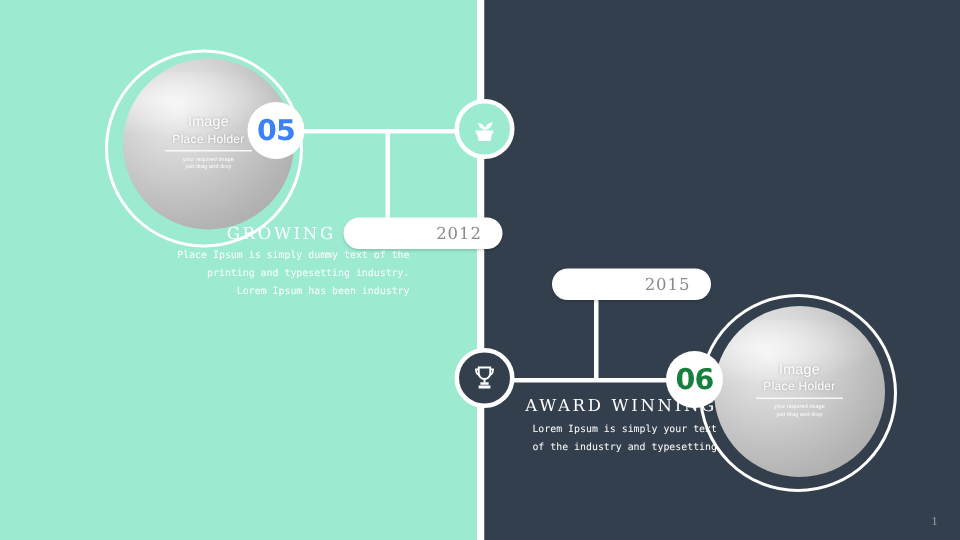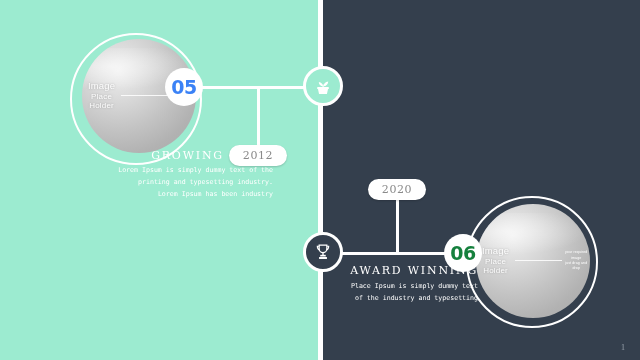--- a/index.html
+++ b/index.html
@@ -53,21 +53,21 @@
     border: 2px solid #ffffff;
     box-sizing: border-box;
   }
   .photo-disc {
     position: absolute;
     border-radius: 50%;
     background:
       radial-gradient(circle at 32% 28%, #eeeeee 0%, #d9d9d9 26%, #c3c3c3 52%, #b2b2b2 74%, #a8a8a8 100%);
     overflow: hidden;
     display: flex;
-    flex-direction: row;
+    flex-direction: column;
     align-items: center;
     justify-content: center;
   }
   .photo-disc::after {
     content: "";
     position: absolute;
     left: -10%; top: 8%;
     width: 120%; height: 40%;
     background: radial-gradient(ellipse at 30% 40%, rgba(255,255,255,.55) 0%, rgba(255,255,255,0) 60%);
     pointer-events: none;
@@ -160,20 +160,21 @@
     background: #ffffff;
     display: flex;
     align-items: center;
     justify-content: center;
     font-family: "DejaVu Serif", serif;
     font-size: 11px;
     color: #8a8a8a;
     letter-spacing: .6px;
     z-index: 7;
     box-shadow: 0 1px 2px rgba(0,0,0,.18);
+    padding-left: 48px;
   }
 
   
   .block-title {
     position: absolute;
     font-family: "DejaVu Serif", serif;
     font-size: 11px;
     letter-spacing: 1.8px;
     color: #ffffff;
   }
@@ -239,42 +240,42 @@
   </div>
 
   <div class="year-pill" style="left:229px; top:145px; width:58px;">
     <span>2012</span>
   </div>
 
   <div class="block-title left-text" style="left:60px; top:149px; width:213px;">
     <span>GROWING MORE</span>
   </div>
   <div class="block-body left-text" style="left:60px; top:164px; width:213px;">
-    <div>Lorem Ipsum is simply dummy text of the</div>
+    <div>Place Ipsum is simply dummy text of the</div>
     <div>printing and typesetting industry.</div>
     <div>Lorem Ipsum has been industry</div>
   </div>
 
   <div class="line-h" style="left:333px; top:252px; width:130px; height:3px;"></div>
 
   <div class="line-v" style="left:396px; top:192px; width:3px; height:62px;"></div>
 
   <div class="icon-circle on-dark" style="left:303px; top:232px;">
     <svg width="20" height="20" viewBox="0 0 24 24">
       <path d="M7.4 3.6h9.2v4.6c0 2.6-2.1 4.6-4.6 4.6s-4.6-2-4.6-4.6z" fill="none" stroke="#ffffff" stroke-width="1.5"></path>
       <path d="M7.4 5.1H5.2c0 2.4 1 3.9 2.6 4.3" fill="none" stroke="#ffffff" stroke-width="1.4"></path>
       <path d="M16.6 5.1h2.2c0 2.4-1 3.9-2.6 4.3" fill="none" stroke="#ffffff" stroke-width="1.4"></path>
       <rect x="11.2" y="12.6" width="1.6" height="3" fill="#ffffff"></rect>
       <rect x="8.7" y="15.4" width="6.6" height="2" fill="#ffffff"></rect>
       <rect x="7.3" y="18" width="9.4" height="2.4" fill="#ffffff"></rect>
     </svg>
   </div>
 
   <div class="year-pill" style="left:368px; top:179px; width:58px;">
-    <span>2020</span>
+    <span>2015</span>
   </div>
 
   <div class="photo-wrap" style="left:466px; top:196px; width:132px; height:132px;">
     <div class="photo-ring" style="left:0; top:0; width:132px; height:132px;"></div>
     <div class="photo-disc" style="left:10px; top:8px; width:114px; height:114px;">
       <div class="ph-title">
         <div>Image</div>
         <div class="l2">Place Holder</div>
       </div>
       <div class="ph-rule"></div>
@@ -286,19 +287,19 @@
   </div>
 
   <div class="num-badge num-06" style="left:444px; top:234px;">
     <span>06</span>
   </div>
 
   <div class="block-title right-text" style="left:330px; top:264px; width:148px;">
     <span>AWARD WINNING</span>
   </div>
   <div class="block-body right-text" style="left:330px; top:280px; width:148px;">
-    <div>Place Ipsum is simply dummy text</div>
+    <div>Lorem Ipsum is simply your text</div>
     <div>of the industry and typesetting</div>
   </div>
 
   <div class="page-num">1</div>
 
 </div>
 
 </body></html>

